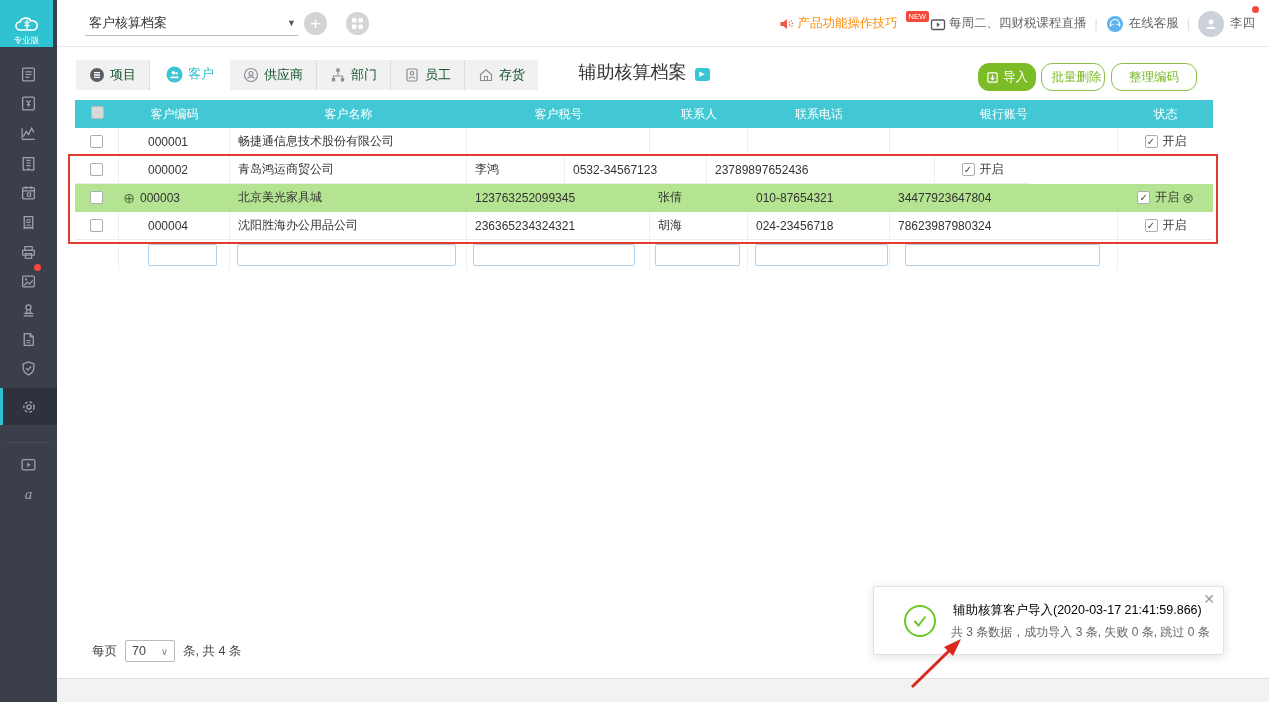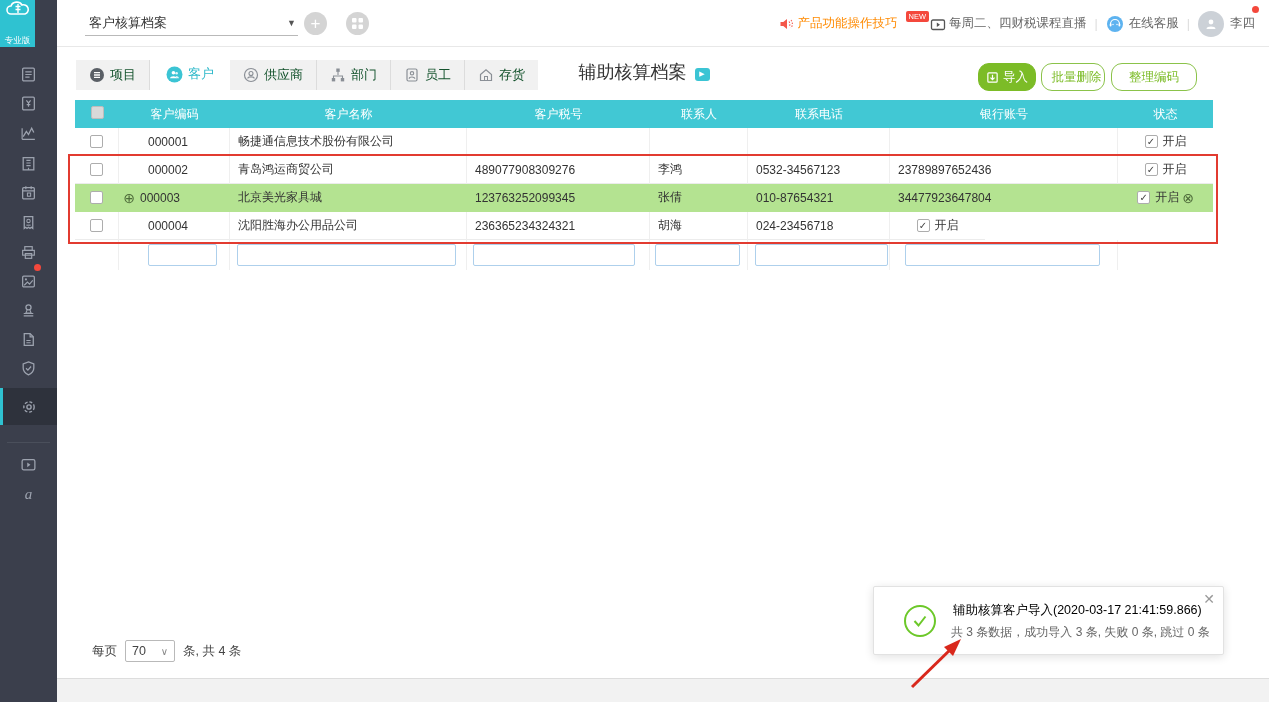--- a/index.html
+++ b/index.html
@@ -1,21 +1,21 @@
 <!DOCTYPE html>
 <html><head>
 <meta charset="utf-8">
 <style>
   * { margin:0; padding:0; box-sizing:border-box; }
   html,body { width:1269px; height:702px; font-family:"Liberation Sans", sans-serif; background:#fff; overflow:hidden; }
   .app { position:absolute; inset:0; width:1269px; height:702px; }
 
   
   .sidebar { position:absolute; left:0; top:0; width:57px; height:702px; background:#3b3f4c; z-index:5; }
-  .logo { position:absolute; left:0; top:0; width:35px; height:47px; background:#2fc2d1; display:flex; flex-direction:column; align-items:center; justify-content:space-between; gap:1px; }
+  .logo { position:absolute; left:0; top:0; width:53px; height:47px; background:#2fc2d1; display:flex; flex-direction:column; align-items:center; justify-content:flex-end; gap:1px; }
   .logo .edition { color:#fff; font-size:8.5px; }
   .snav { position:absolute; left:0; width:57px; height:29px; display:flex; align-items:center; justify-content:center; color:#9da3af; cursor:pointer; }
   .snav svg { display:block; }
   .snav.active { background:#2e323c; height:37px; }
   .snav.active::before { content:""; position:absolute; left:0; top:0; width:3px; height:100%; background:#2fc2d1; }
   .sdot { position:absolute; width:7px; height:7px; border-radius:50%; background:#f4483c; }
   .sdivider { position:absolute; left:7px; width:43px; height:1px; background:#4a4f5b; }
   .alogo { font-size:15px; font-style:italic; font-family:"Liberation Serif", serif; }
 
   
@@ -362,21 +362,20 @@
             <span class="status-lbl">开启</span>
           </span>
       </div>
 
       <div class="trow">
         <span class="c w-check">
             <span class="cb"></span>
           </span>
         <span class="c w-code code-pad">000002</span>
         <span class="c w-name pad">青岛鸿运商贸公司</span>
-        <span class="c w-tax pad">489077908309276</span>
         <span class="c w-contact pad">李鸿</span>
         <span class="c w-phone pad">0532-34567123</span>
         <span class="c w-bank pad">23789897652436</span>
         <span class="c w-status">
             <span class="cb">
               <i>✓</i>
             </span>
             <span class="status-lbl">开启</span>
           </span>
       </div>
@@ -405,20 +404,21 @@
 
       <div class="trow">
         <span class="c w-check">
             <span class="cb"></span>
           </span>
         <span class="c w-code code-pad">000004</span>
         <span class="c w-name pad">沈阳胜海办公用品公司</span>
         <span class="c w-tax pad">236365234324321</span>
         <span class="c w-contact pad">胡海</span>
         <span class="c w-phone pad">024-23456718</span>
+        <span class="c w-bank pad">78623987980324</span>
         <span class="c w-status">
             <span class="cb">
               <i>✓</i>
             </span>
             <span class="status-lbl">开启</span>
           </span>
       </div>
 
       <div class="input-row">
         <span class="ic w-check"></span>

